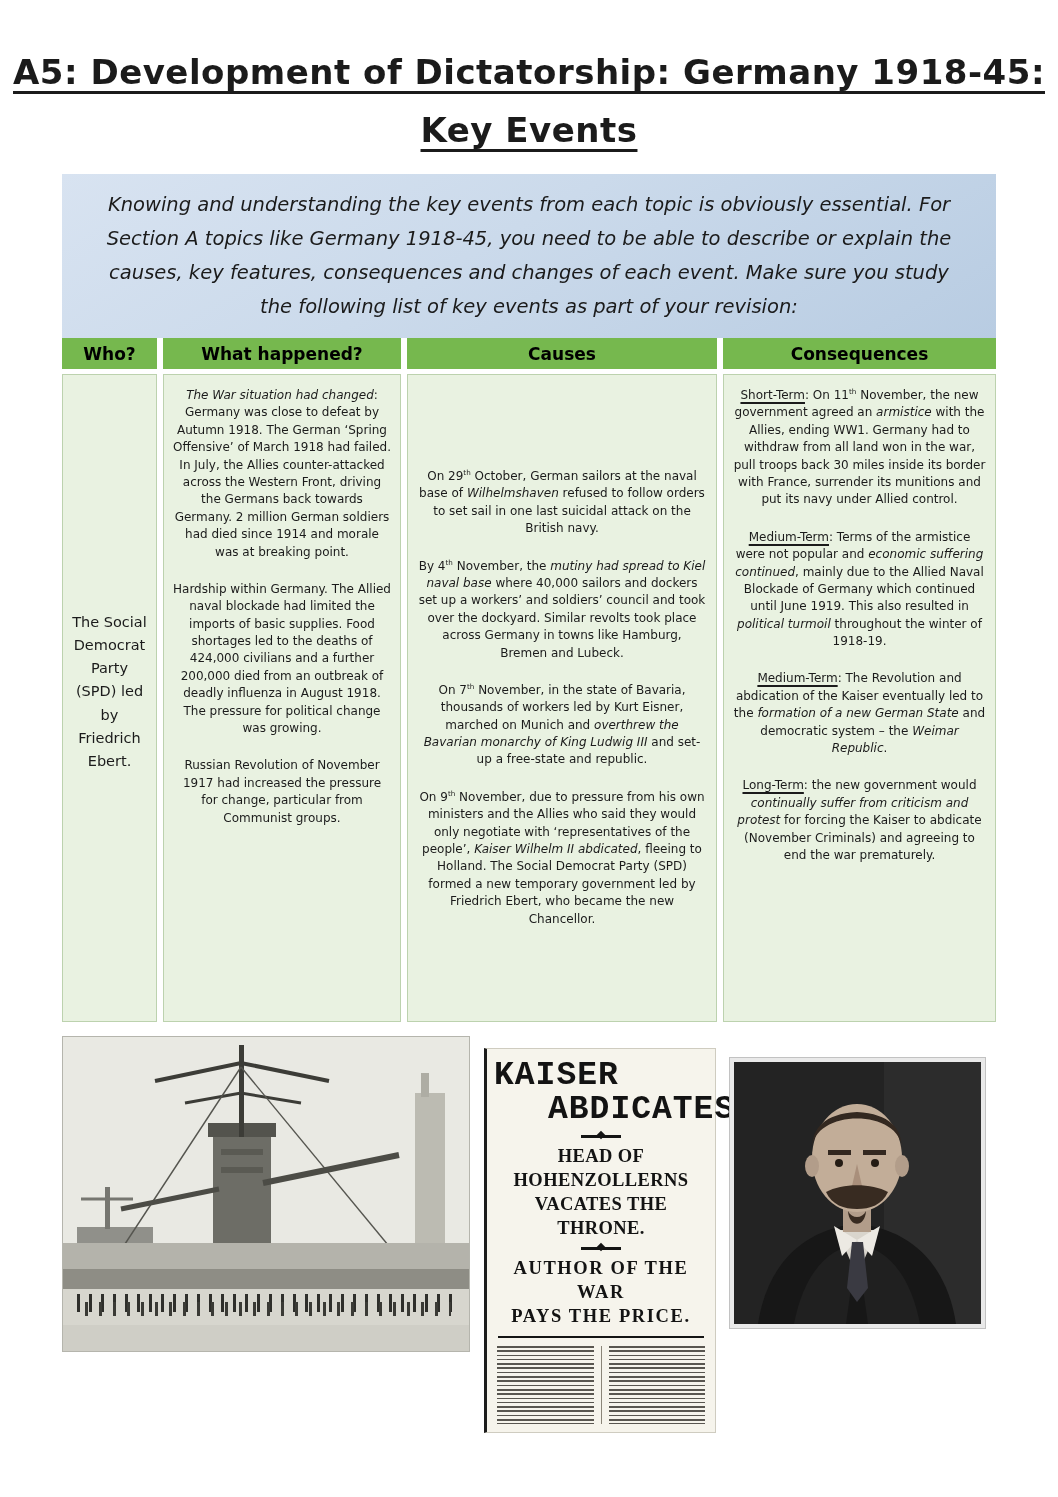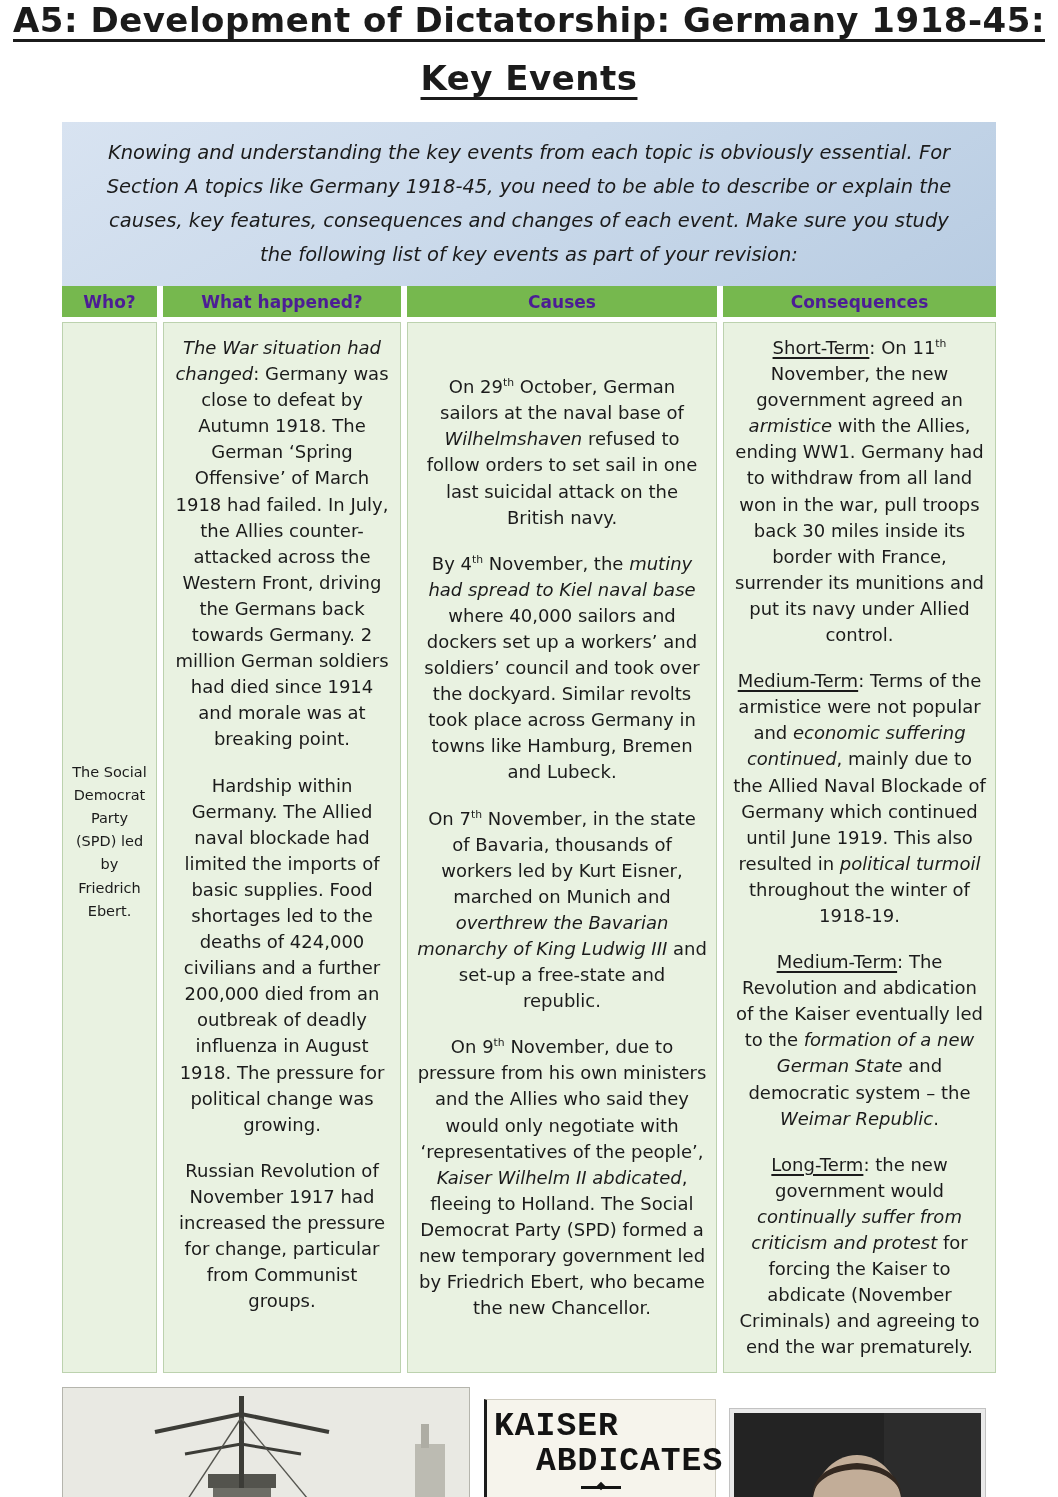--- a/index.html
+++ b/index.html
@@ -5,20 +5,21 @@
   html,body{margin:0;padding:0;background:#ffffff;}
   .page{
     position:relative;
     width:1058px;height:1497px;
     margin:0 auto;
     background:#fff;
     overflow:hidden;
     font-family:"DejaVu Sans",sans-serif;
     color:var(--text,#1b1b1b);
     box-sizing:border-box;
+    padding-top:52px;
   }
   .b{font-weight:normal;}
   .i{font-style:italic;}
   .u{text-decoration:underline;text-underline-offset:3px;text-decoration-thickness:1.5px;}
   sup{font-size:60%;line-height:0;}
 
   
   .title{margin:0;text-align:center;font-size:34px;font-weight:bold;letter-spacing:.5px;}
   .title .tline{display:block;text-decoration:underline;text-decoration-thickness:3px;text-underline-offset:7px;}
   .title .tline+.tline{margin-top:18px;}
@@ -46,30 +47,30 @@
 
   
   .ktable{
     margin:0 62px;
     display:grid;
     grid-template-columns:95px 238px 310px 273px;
     column-gap:6px;row-gap:5px;
   }
   .th{
     background:var(--header-green,#76b84e);
-    color:#4c1d95;font-weight:bold;font-size:17px;
+    color:#000000;font-weight:bold;font-size:17px;
     text-align:center;padding:6px 0 5px;
   }
   .td{
     background:var(--cell-green,#e9f2e1);
     border:1px solid var(--cell-border,#bcd2ae);
     box-sizing:border-box;
     min-height:648px;
     padding:12px 9px;
-    font-size:18px;line-height:1.45;
+    font-size:12px;line-height:1.45;
     text-align:center;
   }
   .para{margin:0 0 20px;}
   .para:last-child{margin-bottom:0;}
   .who{display:flex;flex-direction:column;justify-content:center;font-size:14.5px;line-height:1.6;}
   .who .para{margin-bottom:42px;}
   .who .para:last-child{margin-bottom:12px;}
   .what{display:flex;flex-direction:column;justify-content:center;}
 
   
@@ -82,21 +83,21 @@
     width:232px;min-height:292px;margin-top:12px;
     background:#f6f4ec;
     border-left:3px solid #1c1c1c;
     border-top:1px solid #cfccc0;border-bottom:1px solid #cfccc0;border-right:1px solid #cfccc0;
     box-sizing:border-box;
     padding:10px 7px 8px;
     font-family:"Liberation Serif",serif;
     font-weight:bold;color:#131313;
   }
   .np-h1{font-size:33px;line-height:1.04;letter-spacing:1px;font-family:Liberation Mono, monospace;}
-  .np-h1.indent{margin-left:42px;}
+  .np-h1.indent{margin-left:54px;}
   .np-rule{width:40px;height:3px;background:#141414;margin:7px auto 6px;position:relative;}
   .np-rule:after{content:"";position:absolute;left:50%;top:-3px;width:6px;height:6px;background:#141414;transform:translateX(-50%) rotate(45deg);}
   .np-h2{font-size:18.5px;text-align:center;line-height:1.3;letter-spacing:.4px;}
   .np-h2.sp{letter-spacing:1.6px;}
   .np-smallrule{height:2px;background:#141414;margin:8px 4px 0;}
   .np-cols{display:flex;gap:7px;margin-top:8px;padding:0 3px;}
   .np-col{flex:1;height:78px;background:repeating-linear-gradient(to bottom,rgba(45,42,36,.78) 0 1.6px,rgba(45,42,36,0) 1.6px 4.3px);}
   .np-divider{width:1px;background:#8a8578;}
 </style>
 </head>

